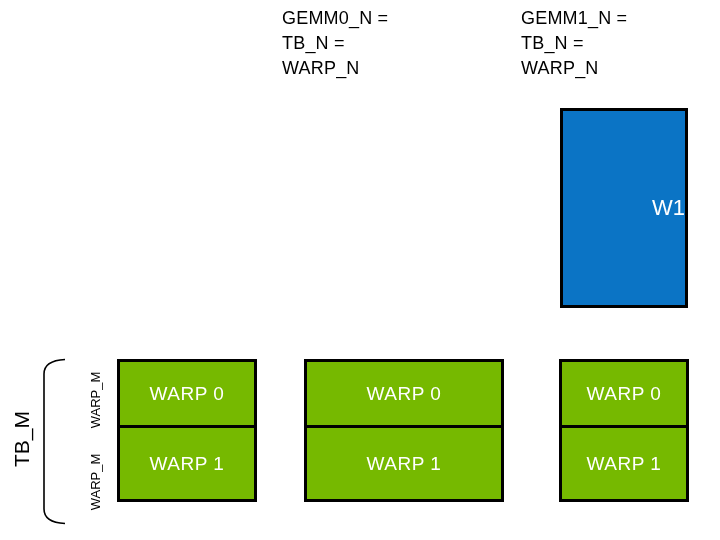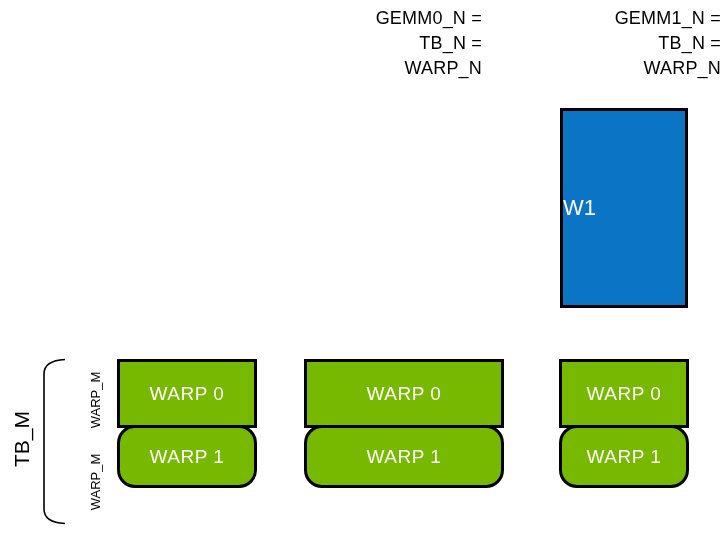--- a/index.html
+++ b/index.html
@@ -8,38 +8,38 @@
     width: 720px;
     height: 540px;
     background: #ffffff;
     font-family: "Liberation Sans", sans-serif;
     overflow: hidden;
   }
   .toplabel {
     position: absolute;
     top: 6px;
     width: 200px;
-    text-align: right;
+    text-align: left;
     font-size: 18px;
     line-height: 25px;
     color: #000;
     white-space: pre-line;
     letter-spacing: 0.2px;
   }
   .tl0 { left: 282px; }
   .tl1 { left: 521px; }
 
   .bluebox {
     position: absolute;
     background: var(--blue, #0B74C5);
     border: 3px solid var(--line, #000);
     box-sizing: border-box;
     display: flex;
     align-items: center;
-    justify-content: flex-start;
+    justify-content: flex-end;
     color: #fff;
     font-size: 22px;
   }
   .w0 { left: 305px; top: 170px; width: 198px; height: 127px; }
   .w1 { left: 560px; top: 108px; width: 128px; height: 200px; }
 
   .ggroup { position: absolute; top: 359px; }
   .g1 { left: 117px; width: 140px; }
   .g2 { left: 304px; width: 200px; }
   .g3 { left: 559px; width: 130px; }
@@ -48,21 +48,21 @@
     border: 3px solid var(--line, #000);
     box-sizing: border-box;
     height: 69px;
     display: flex;
     align-items: center;
     justify-content: center;
     color: #fff;
     font-size: 19px;
     letter-spacing: 0.5px;
   }
-  .gcell + .gcell { margin-top: -3px; height: 63px; border-radius: 18px; }
+  .gcell + .gcell { margin-top: -3px; height: 77px; }
 
   .vlabel {
     position: absolute;
     transform: translate(-50%, -50%) rotate(-90deg);
     white-space: nowrap;
     color: #000;
   }
   .tbm    { left: 22px; top: 439px; font-size: 21px; }
   .warpm1 { left: 95px; top: 400px; font-size: 13px; }
   .warpm2 { left: 95px; top: 482px; font-size: 13px; }

